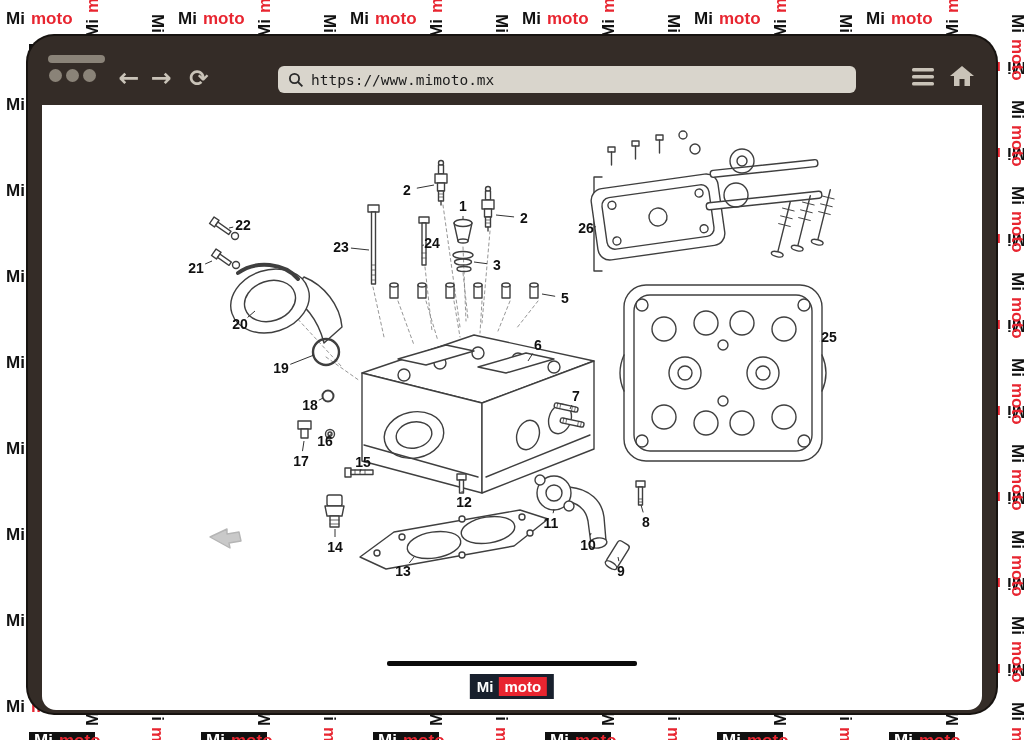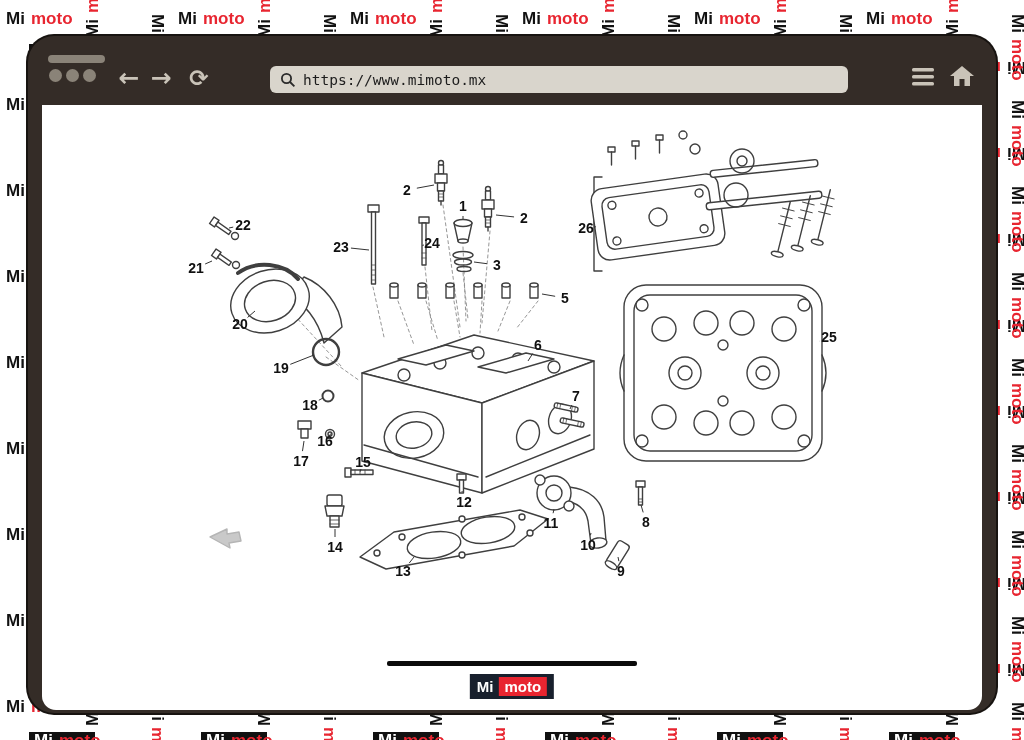--- a/index.html
+++ b/index.html
@@ -11,21 +11,21 @@
     border-radius:26px;box-shadow:0 0 0 2px #171310;}
   .chrome{position:absolute;left:14px;top:0;width:940px;height:69px;}
   .speaker{position:absolute;left:6px;top:19px;width:57px;height:8px;border-radius:4px;background:#8a8378;}
   .dots{position:absolute;left:7px;top:33px;display:flex;gap:4px;}
   .dot{width:13px;height:13px;border-radius:50%;background:#8a8378;display:block;}
   .navbtn{position:absolute;top:26px;width:30px;height:32px;background:none;border:none;padding:0;
     color:#c9c3b8;font-family:"DejaVu Sans",sans-serif;font-weight:bold;font-size:25px;line-height:30px;text-align:center;}
   .back{left:72px;}
   .fwd{left:104px;}
   .refresh{left:142px;font-size:23px;}
-  .urlbar{position:absolute;left:228px;top:30px;width:578px;height:27px;background:#d9d5cc;border-radius:6px;
+  .urlbar{position:absolute;left:236px;top:30px;width:578px;height:27px;background:#d9d5cc;border-radius:6px;
     display:flex;align-items:center;padding:0 10px;box-sizing:border-box;gap:7px;}
   .urltext{font-family:"DejaVu Sans Mono","Liberation Mono",monospace;font-size:14.5px;color:#1d1d1d;white-space:nowrap;}
   .iconbtn{position:absolute;top:30px;background:none;border:none;padding:0;}
   .menu{left:868px;}
   .homebtn{left:906px;top:27px;}
   
   .content{position:absolute;left:14px;top:69px;width:940px;height:605px;background:#ffffff;
     border-radius:0 0 14px 14px;overflow:hidden;}
   #diagram{position:absolute;left:0;top:0;}
   #callout-layer text{font-family:"Liberation Sans",sans-serif;font-weight:bold;font-size:14px;fill:#101010;}

